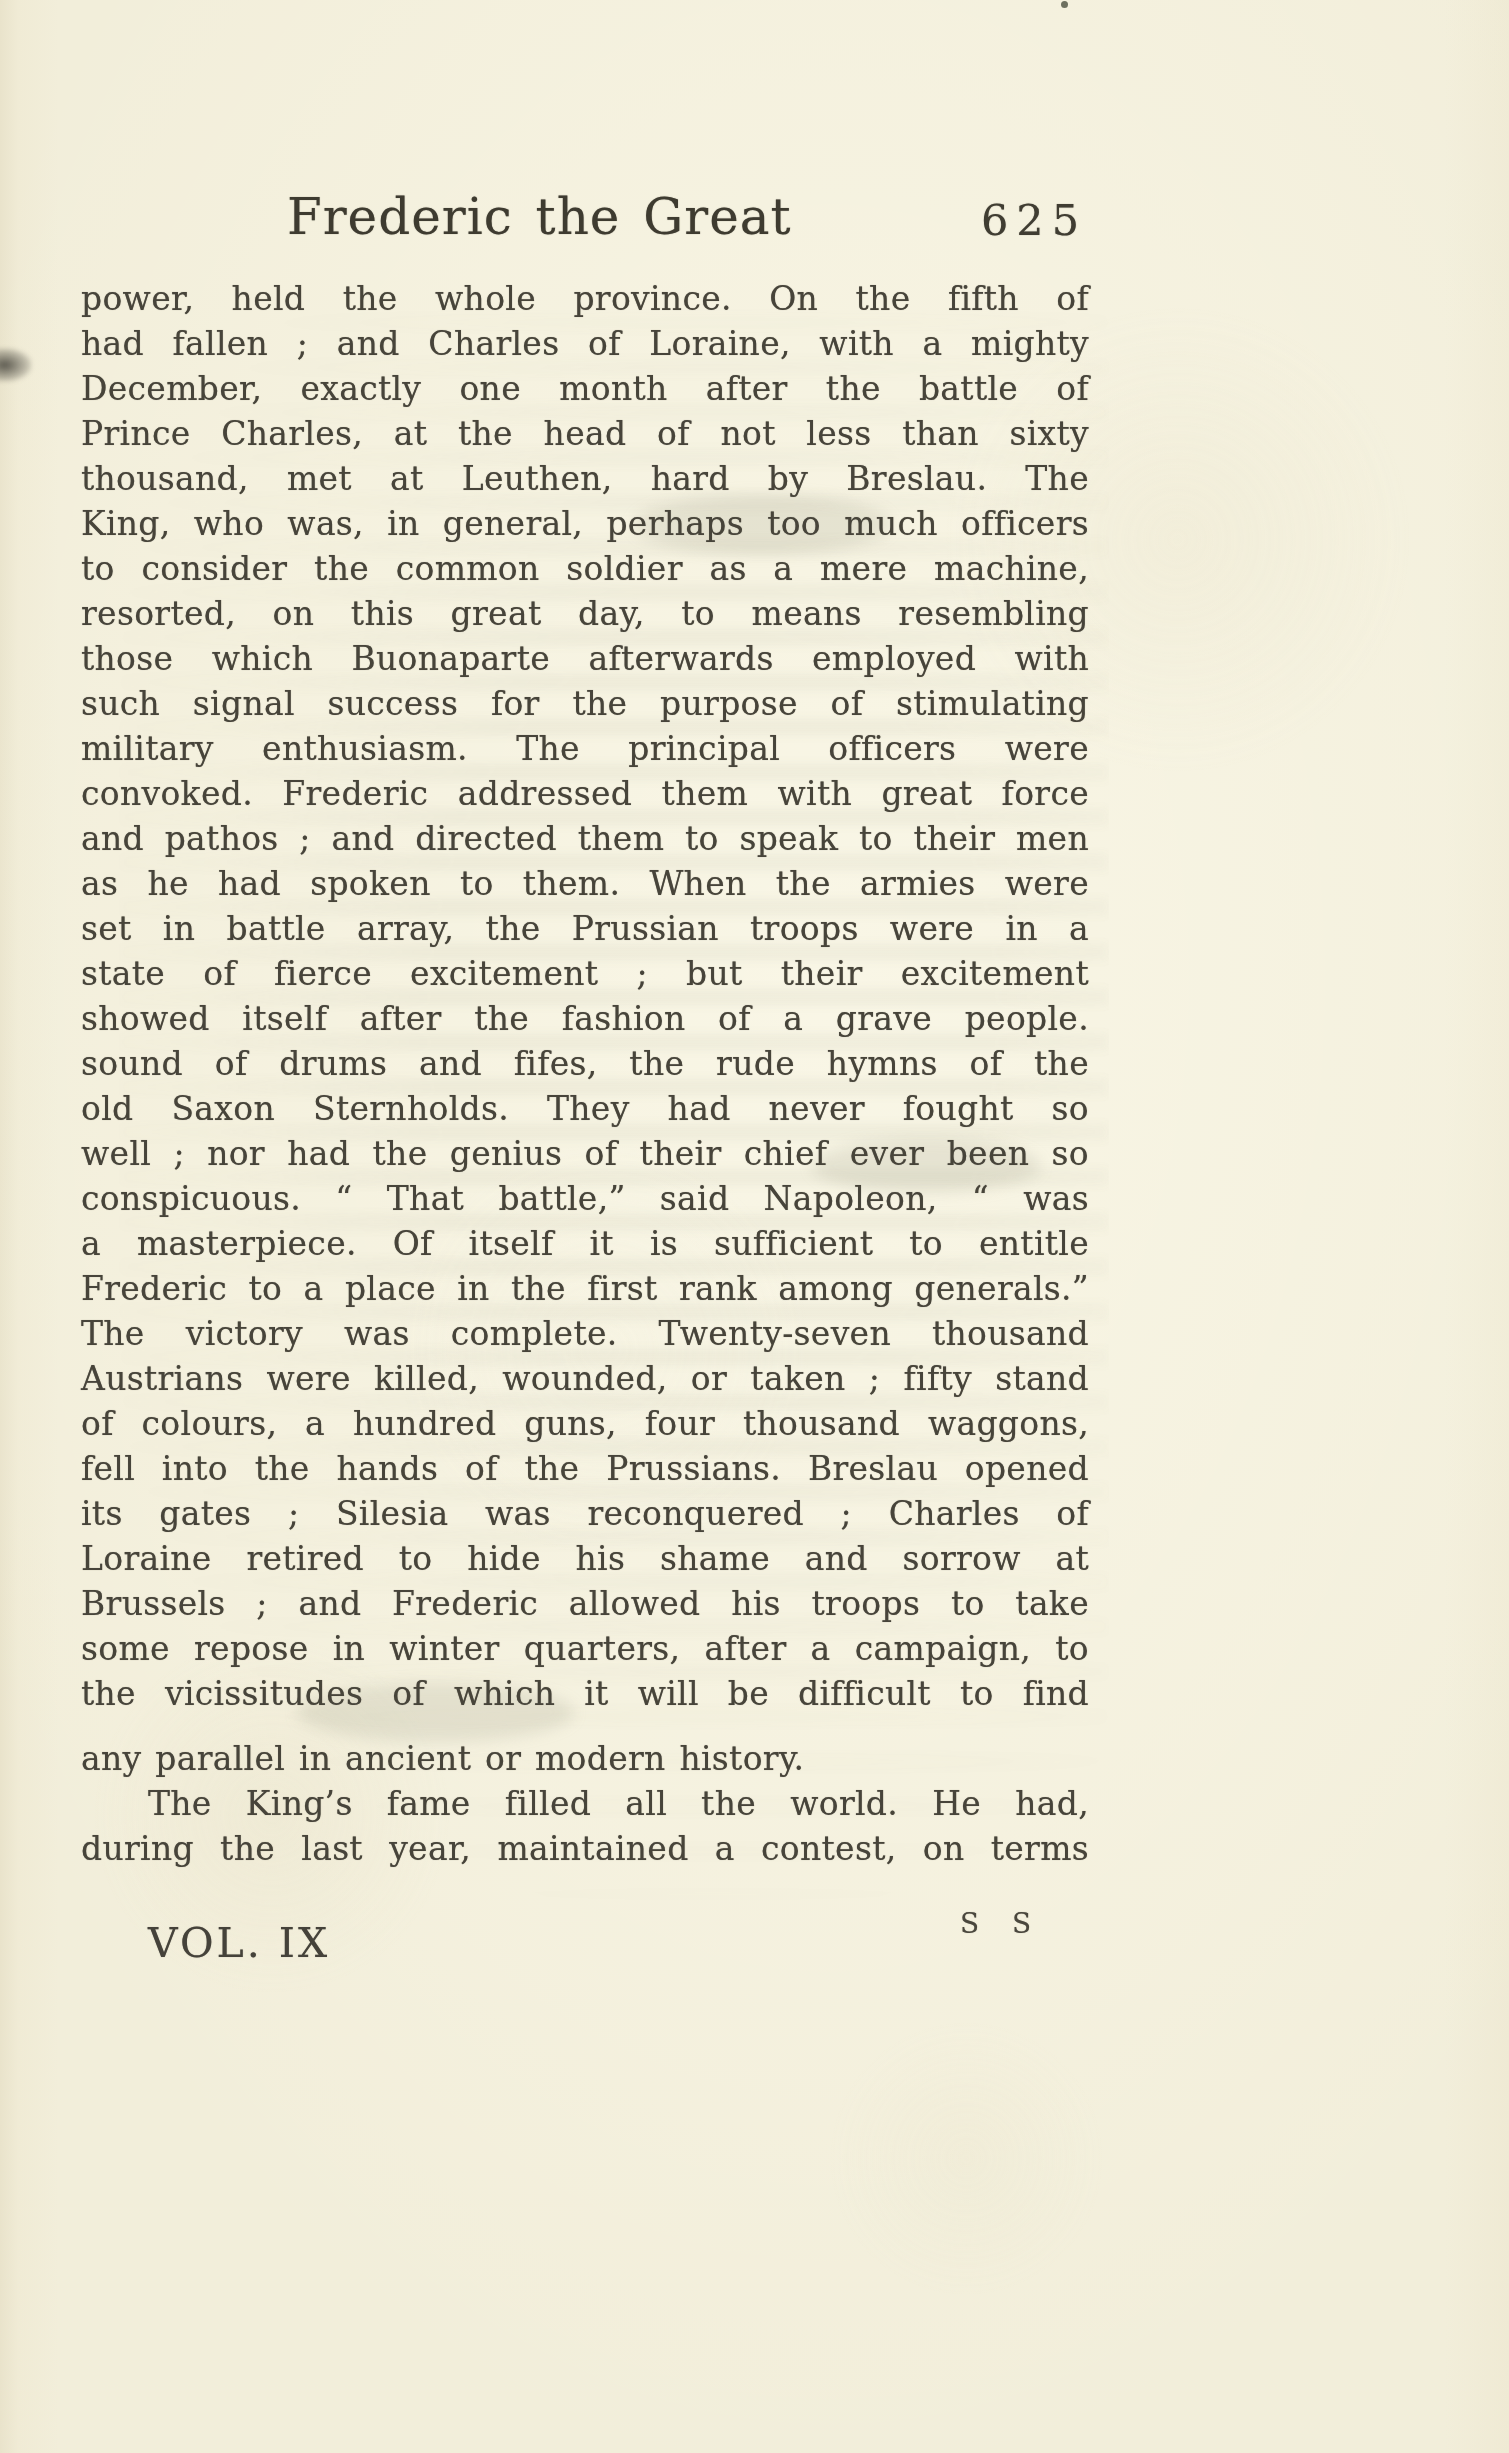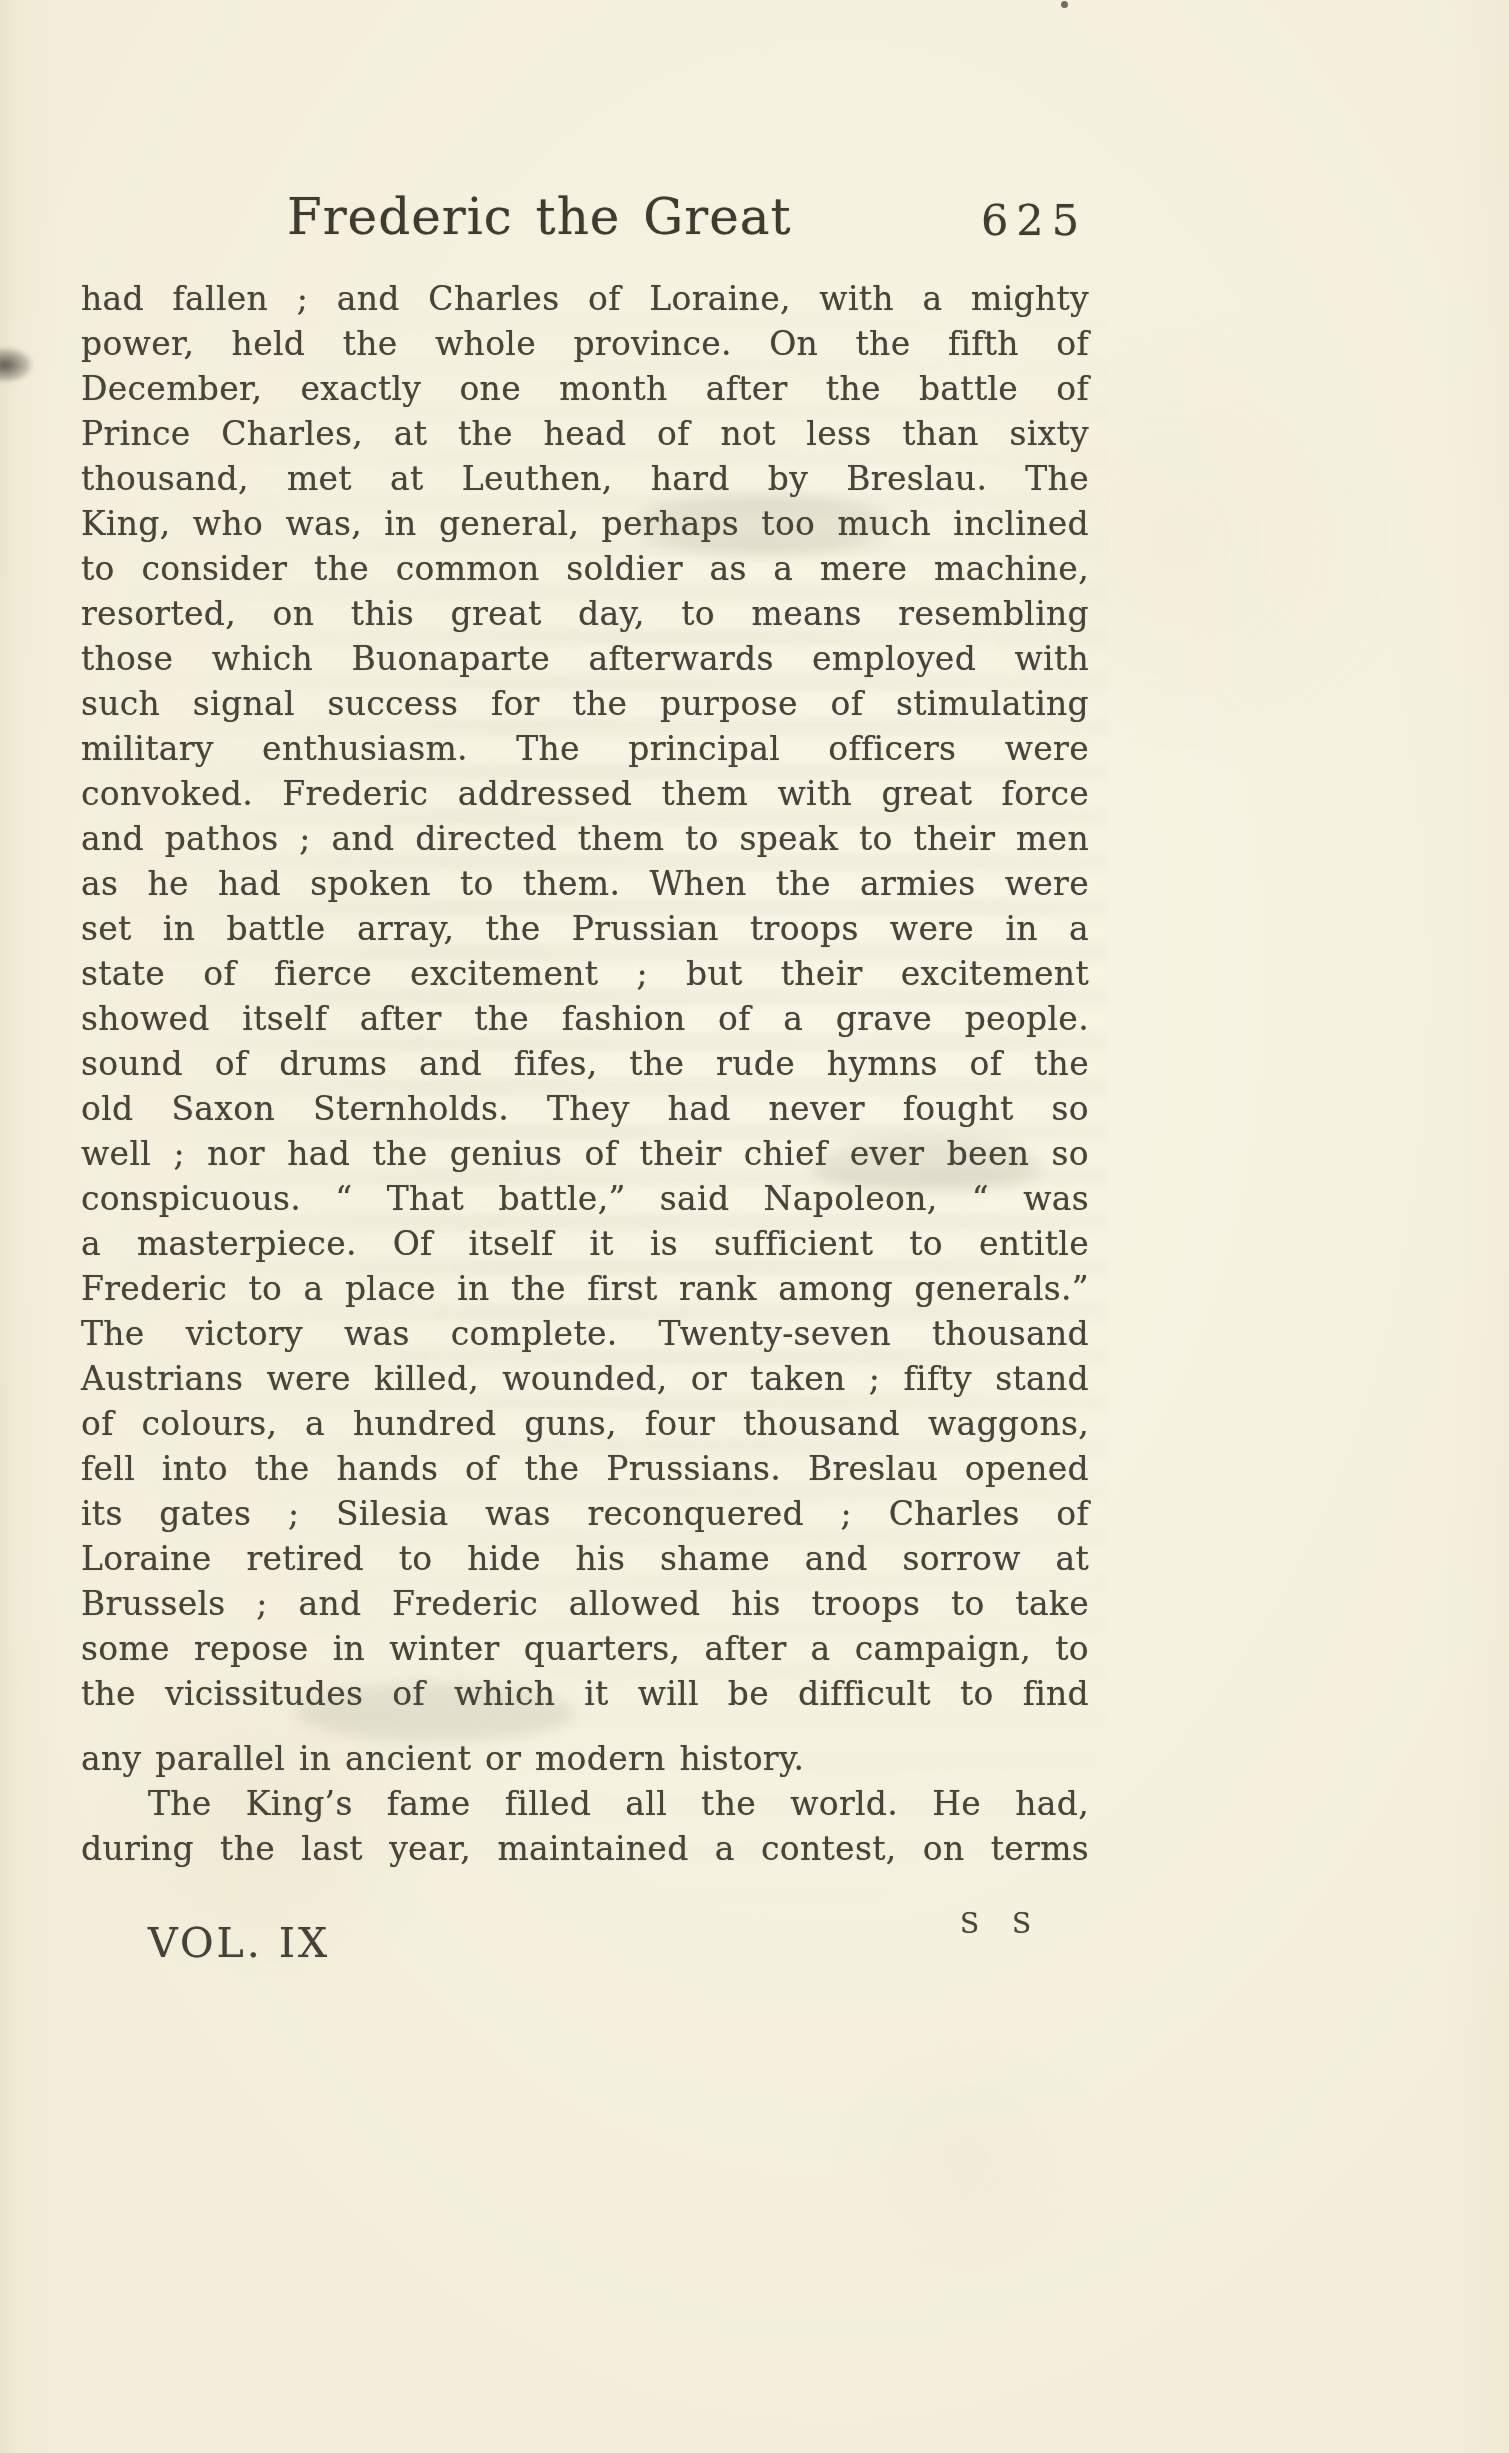--- a/index.html
+++ b/index.html
@@ -110,26 +110,26 @@
   <div class="ghost-blob b3"></div>
   <div class="edge-smudge"></div>
   <div class="fleck"></div>
 
   <div class="header">
     <span class="title">Frederic the Great</span>
     <span class="pagenum">625</span>
   </div>
 
   <div class="body-block">
+      <div class="body-line">power, held the whole province. On the fifth of</div>
       <div class="body-line">had fallen ; and Charles of Loraine, with a mighty</div>
-      <div class="body-line">power, held the whole province. On the fifth of</div>
       <div class="body-line">December, exactly one month after the battle of</div>
       <div class="body-line">Prince Charles, at the head of not less than sixty</div>
       <div class="body-line">thousand, met at Leuthen, hard by Breslau. The</div>
-      <div class="body-line">King, who was, in general, perhaps too much inclined</div>
+      <div class="body-line">King, who was, in general, perhaps too much officers</div>
       <div class="body-line">to consider the common soldier as a mere machine,</div>
       <div class="body-line">resorted, on this great day, to means resembling</div>
       <div class="body-line">those which Buonaparte afterwards employed with</div>
       <div class="body-line">such signal success for the purpose of stimulating</div>
       <div class="body-line">military enthusiasm. The principal officers were</div>
       <div class="body-line">convoked. Frederic addressed them with great force</div>
       <div class="body-line">and pathos ; and directed them to speak to their men</div>
       <div class="body-line">as he had spoken to them. When the armies were</div>
       <div class="body-line">set in battle array, the Prussian troops were in a</div>
       <div class="body-line">state of fierce excitement ; but their excitement</div>

